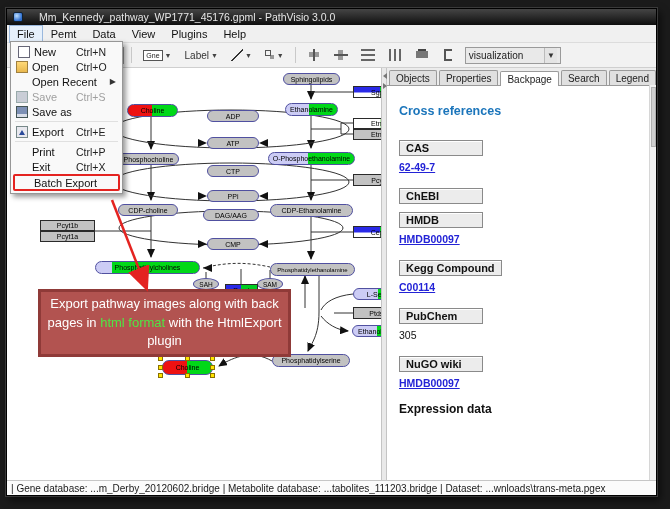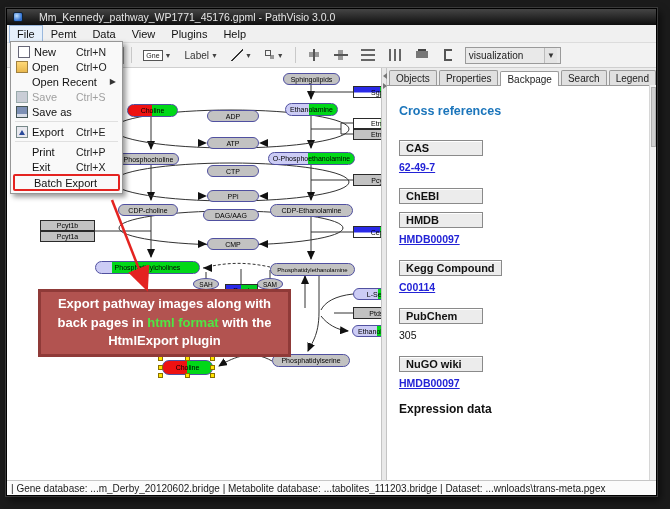--- a/index.html
+++ b/index.html
@@ -113,21 +113,21 @@
                  linear-gradient(90deg,#ffffff 0 50%, #9ae69a 50%) bottom/100% 45% no-repeat; }
   .c-whitegreen { background:linear-gradient(90deg,#ffffff 0 50%, #bce8b4 50%); }
   .ellipse { border-radius:50%; font-size:6.5px; }
   .tiny { font-size:6px; }
   .handle { position:absolute; width:5px; height:5px; background:#ffe400; border:1px solid #8a7000; z-index:12; }
 
   
   .callout { position:absolute; left:31px; top:221px; width:253px; height:68px; background:#b25350;
              border:3px solid #8f3a38; z-index:40; display:flex; align-items:center; justify-content:center;
              text-align:center; padding:2px 6px; }
-  .callout p { font-size:13px; font-weight:bold; color:#fff; line-height:1.42; }
+  .callout p { font-size:13px; font-weight:normal; color:#fff; line-height:1.42; }
   .callout .hl-green { color:#4fe644; }
 
   .edges { position:absolute; inset:0; z-index:5; }
   .annot { position:absolute; inset:0; z-index:60; pointer-events:none; }
 </style>
 </head>
 <body>
 
 <div class="stage">
   <div class="window">

